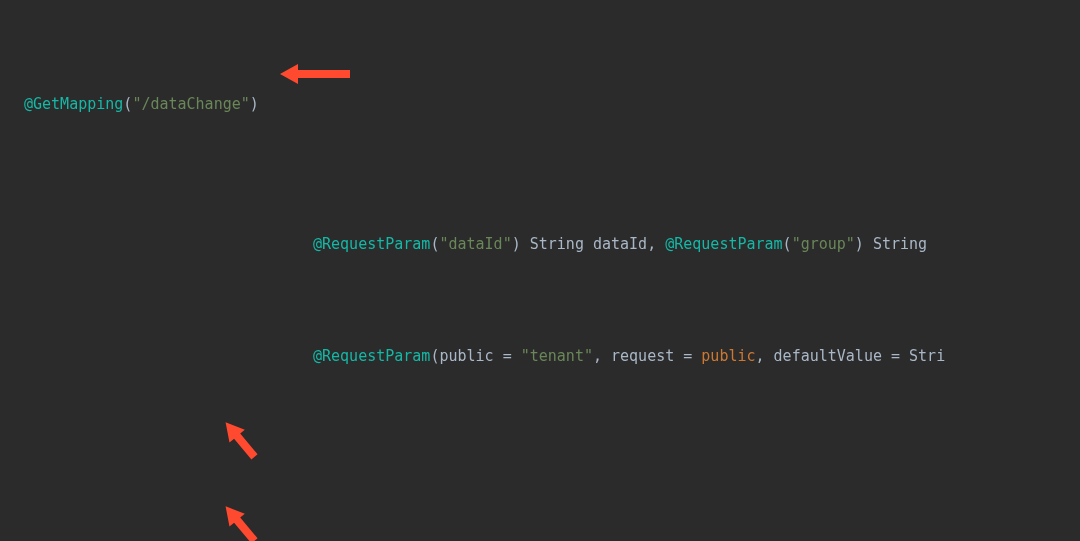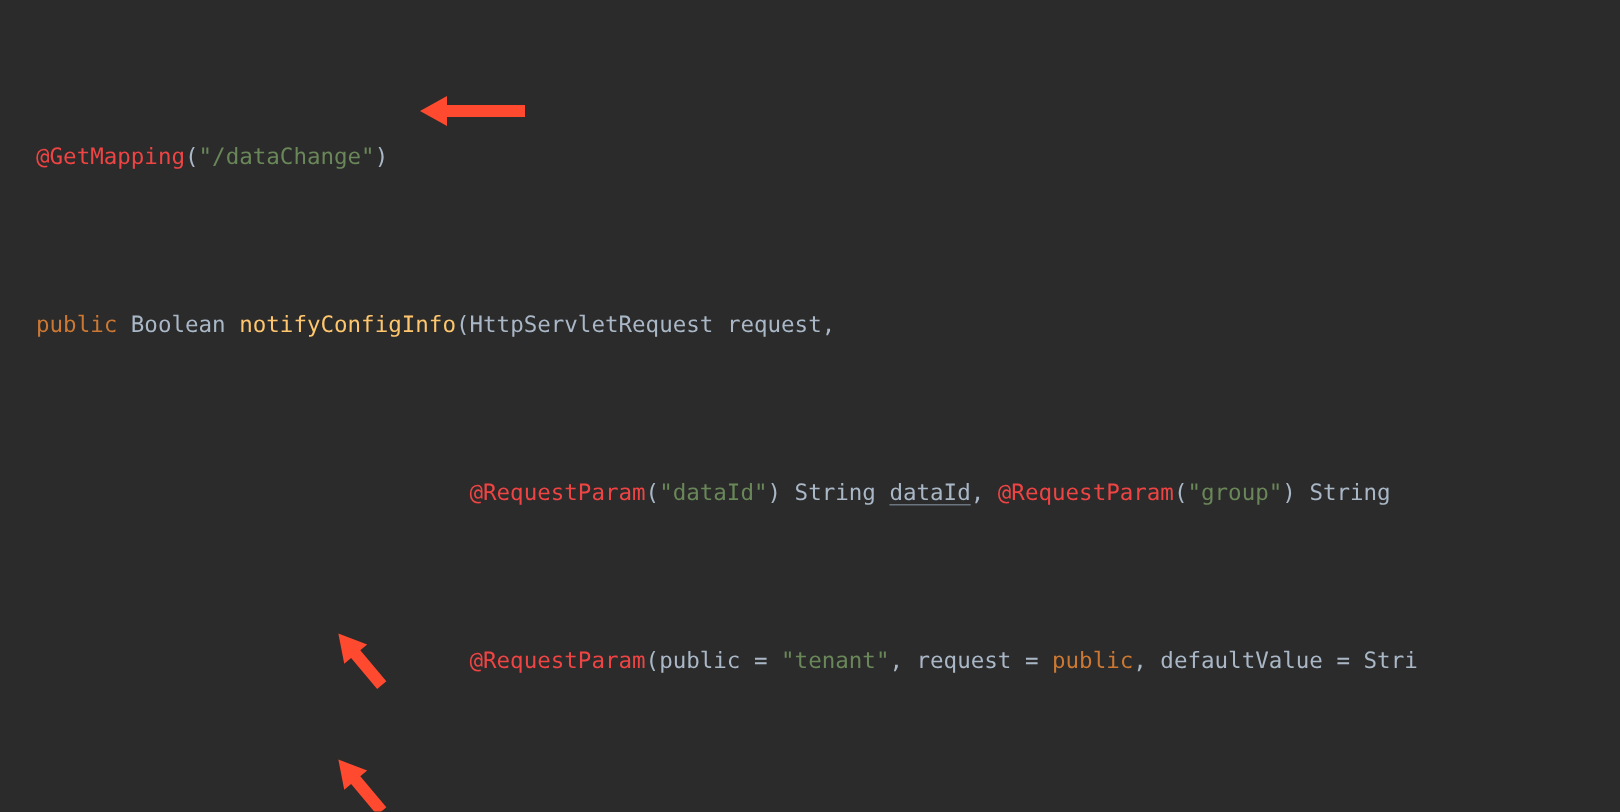--- a/index.html
+++ b/index.html
@@ -1,35 +1,34 @@
 <!DOCTYPE html>
 <html><head>
 <meta charset="utf-8">
 <style>
   html,body{margin:0;padding:0;background:#2b2b2b;color:#a9b7c6;
     font-family:"Menlo","Consolas","DejaVu Sans Mono",monospace;
     font-size:15px;line-height:28px;width:1080px;height:541px;overflow:hidden;}
   .editor{position:relative;padding:6px 0 0 24px;white-space:pre;}
   .line{position:relative;height:28px;}
   .c-kw{color:#cc7832;}
-  .c-ann{color:#ef4444;}
+  .c-ann{color:#14b8a6;}
   .c-str{color:#6a8759;}
   .c-call{color:#ffc66d;}
-  .c-ul{text-decoration:underline;text-decoration-color:#6a7580;text-underline-offset:3px;}
+  .c-ul{text-decoration-color:#6a7580;text-underline-offset:3px;}
   .arrow{position:absolute;pointer-events:none;}
   .arrow svg{display:block;}
 </style>
 </head>
 <body>
 
 <div class="editor">
 
   <div class="line"><span class="c-ann">@GetMapping</span><span>(</span><span class="c-str">"/dataChange"</span><span>)</span></div>
 
-  <div class="line"><span class="c-kw">public</span><span> Boolean </span><span class="c-call">notifyConfigInfo</span><span>(HttpServletRequest request,</span></div>
 
   <div class="line"><span>                                </span><span class="c-ann">@RequestParam</span><span>(</span><span class="c-str">"dataId"</span><span>) String </span><span class="c-ul">dataId</span><span>, </span><span class="c-ann">@RequestParam</span><span>(</span><span class="c-str">"group"</span><span>) String </span></div>
 
   <div class="line"><span>                                </span><span class="c-ann">@RequestParam</span><span>(public = </span><span class="c-str">"tenant"</span><span>, request = </span><span class="c-kw">public</span><span>, defaultValue = Stri</span></div>
 
   <div class="line"></div>
 
   
 
   

